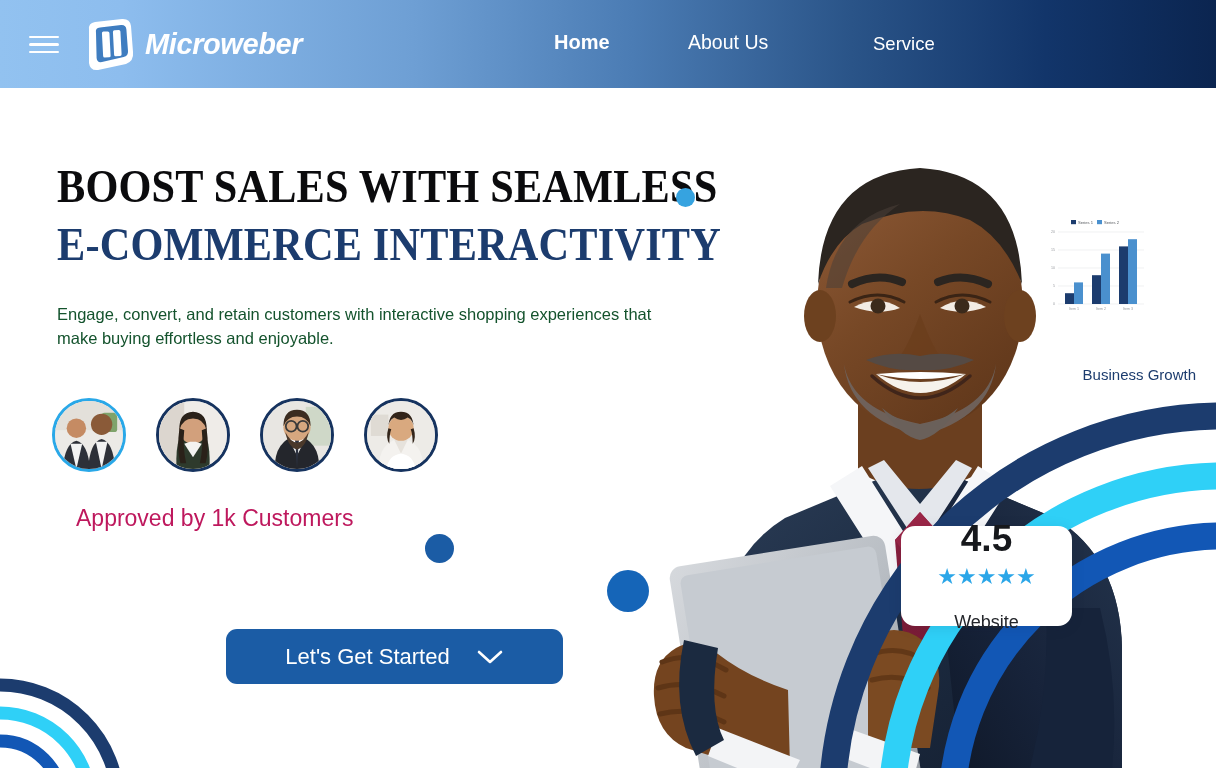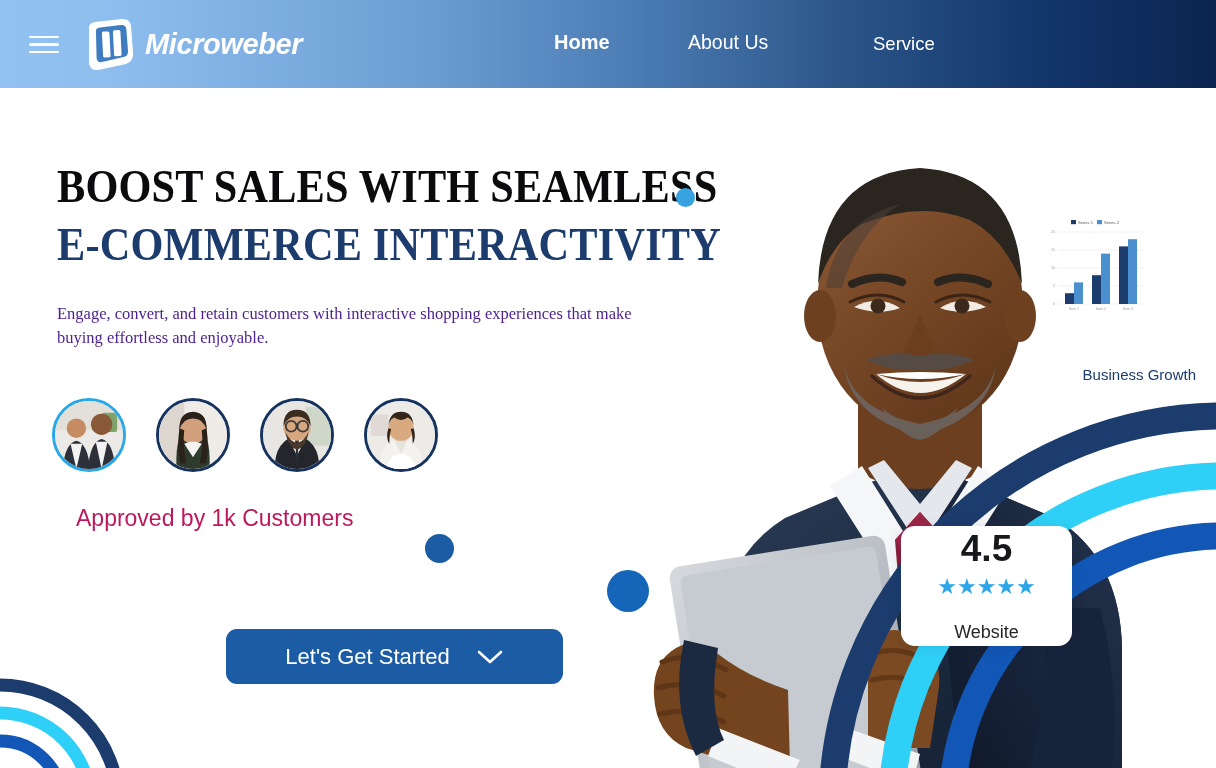--- a/index.html
+++ b/index.html
@@ -66,22 +66,22 @@
   }
   #hl1 { color:#0b0b0d; }
   #hl2 { color:#1c3c6e; }
   #hl-dot {
     position:absolute; left:676px; top:188px; width:19px; height:19px;
     border-radius:50%; background:#36a3e0; z-index:23;
   }
 
   #subtext {
     position:absolute; left:57px; top:302px; width:600px; z-index:22;
-    color:#4c1d95; font-size:16.5px; line-height:24px;
-    font-family:Liberation Serif, serif;
+    color:#14532d; font-size:16.5px; line-height:24px;
+    font-family:Liberation Sans, sans-serif;
   }
 
   #avatars { position:absolute; left:52px; top:398px; display:flex; gap:30px; z-index:22; }
   .avatar {
     width:74px; height:74px; border-radius:50%; overflow:hidden;
     border:3px solid #16335f; position:relative; background:#d8dde3;
   }
   .avatar.first { border-color:#29a8e8; }
   .avatar svg { display:block; width:100%; height:100%; }
 
@@ -108,21 +108,21 @@
     position:absolute; left:1040px; top:214px; width:108px; height:140px; z-index:26;
   }
   #chart-svg { display:block; width:108px; height:108px; }
   #chart-caption {
     position:absolute; left:-44px; top:118px; width:200px; text-align:right;
     color:#1c3c6e; font-size:15px; font-family:"Liberation Sans", sans-serif;margin-top:34px;
   }
 
   
   #rating-card {
-    position:absolute; left:901px; top:526px; width:171px; height:120px;
+    position:absolute; left:901px; top:526px; width:171px; height:100px;
     background:#ffffff; border-radius:14px; z-index:30;
     display:flex; flex-direction:column; align-items:center; justify-content:center;
     box-shadow: 0 2px 14px rgba(10,30,60,0.10);
   }
   #rating-score { font-size:37px; font-weight:bold; color:#16181c; line-height:1; font-family:"Liberation Sans", sans-serif; }
   #rating-stars { margin-top:9px; display:flex; gap:3px; color:#2ba6e8; font-size:22px; line-height:1; letter-spacing:0px; }
   #rating-label { margin-top:24px; font-size:18px; color:#24262b; font-family:"Liberation Sans", sans-serif; }
 </style>
 </head>
 <body>

